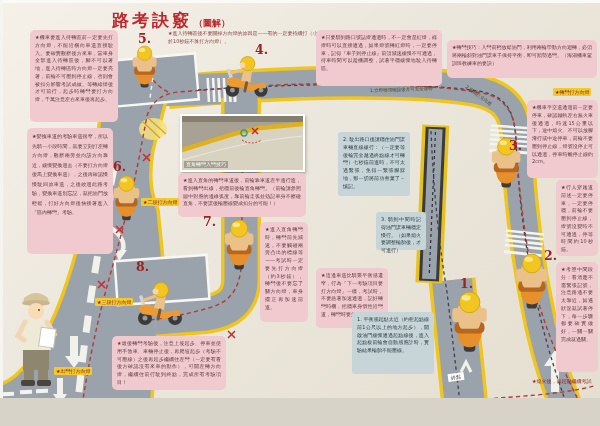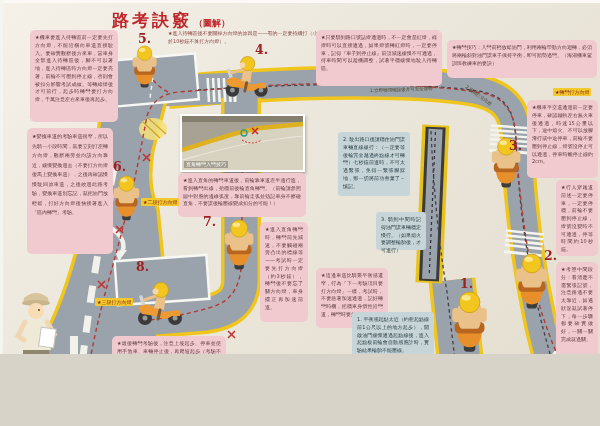--- a/index.html
+++ b/index.html
@@ -1,16 +1,16 @@
 <!DOCTYPE html>
 <html><head>
 <meta charset="utf-8">
 <style>
   html,body{margin:0;padding:0;background:#d8d3c8;}
-  .canvas{position:relative;width:600px;height:354px;overflow:hidden;
+  .canvas{position:relative;width:600px;height:398px;overflow:hidden;
     background:linear-gradient(135deg,#f5f1e9 0%,#ece7dc 45%,#e5dfd1 100%);
     font-family:"DejaVu Sans",sans-serif;}
   .frame-top{position:absolute;left:0;top:0;width:600px;height:3px;background:#fbfaf6;z-index:9;}
   .frame-left{position:absolute;left:0;top:0;width:3px;height:426px;background:#f6f4ee;z-index:9;}
   .bottom-bar{position:absolute;left:0;top:420px;width:600px;height:6px;background:#1b1b1b;z-index:9;}
   svg.course{position:absolute;left:0;top:0;z-index:1;}
   .title{position:absolute;left:112px;top:9px;z-index:6;color:#c0272d;white-space:nowrap;}
   .title .main{font-size:17px;font-weight:bold;letter-spacing:3px;}
   .title .sub{font-size:9px;font-weight:bold;margin-left:2px;}
   .box{position:absolute;z-index:4;font-size:5px;line-height:1.55;color:#5c3a40;

